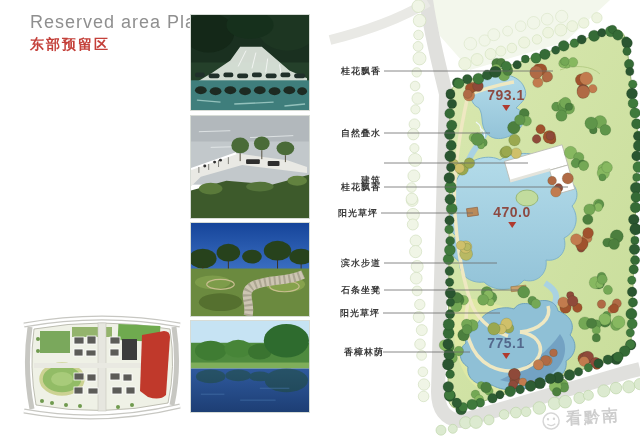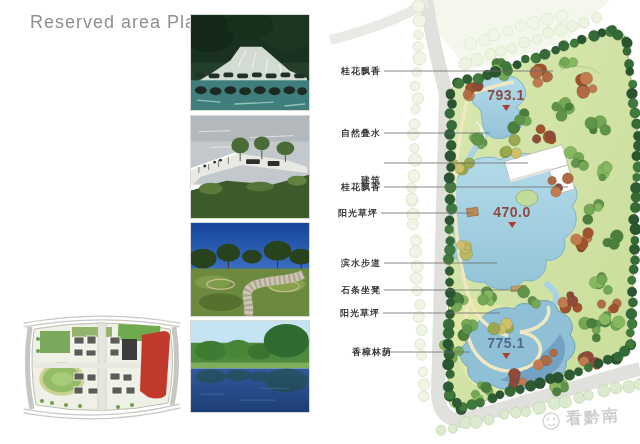--- a/index.html
+++ b/index.html
@@ -468,20 +468,21 @@
       <line x1="381" y1="213" x2="473" y2="213"></line>
       <line x1="384" y1="263" x2="497" y2="263"></line>
       <line x1="384" y1="290" x2="519" y2="290"></line>
       <line x1="383" y1="313" x2="500" y2="313"></line>
       <line x1="383" y1="352" x2="470" y2="352"></line>
     </g>
   </svg>
 
   <div class="title-block">
     <div class="title-en">Reserved area Plan</div>
+    <div class="title-zh">东部预留区</div>
   </div>
 
   <div class="photo" style="top:14px;height:97px;">
     <svg viewBox="0 0 120 96" preserveAspectRatio="none">
       <rect width="120" height="96" fill="#24402a"></rect>
       <rect width="120" height="48" fill="#1a3020"></rect>
       <ellipse cx="18" cy="18" rx="26" ry="20" fill="#142818"></ellipse>
       <ellipse cx="98" cy="14" rx="30" ry="22" fill="#1d3622"></ellipse>
       <ellipse cx="60" cy="10" rx="24" ry="14" fill="#16301c"></ellipse>
       <polygon points="50,32 72,32 100,56 118,64 118,70 2,70 22,58 40,46" fill="#e2e9e1" opacity="0.92"></polygon>
@@ -676,21 +677,21 @@
   </svg>
 
   <div class="callout" style="left:333px;top:65px;">桂花飘香</div>
   <div class="callout" style="left:333px;top:127px;">自然叠水</div>
   <div class="callout" style="left:333px;top:174px;">建筑</div>
   <div class="callout" style="left:333px;top:181px;">桂花飘香</div>
   <div class="callout" style="left:330px;top:207px;">阳光草坪</div>
   <div class="callout" style="left:333px;top:257px;">滨水步道</div>
   <div class="callout" style="left:333px;top:284px;">石条坐凳</div>
   <div class="callout" style="left:332px;top:307px;">阳光草坪</div>
-  <div class="callout" style="left:344px;top:346px;">香樟林荫</div>
+  <div class="callout" style="left:336px;top:346px;">香樟林荫</div>
 
   <div class="elev" style="left:506px;top:86px;">
     <span class="etext">793.1</span>
     <div class="tri"></div>
   </div>
   <div class="elev" style="left:512px;top:203px;">
     <span class="etext">470.0</span>
     <div class="tri"></div>
   </div>
   <div class="elev" style="left:506px;top:334px;">

